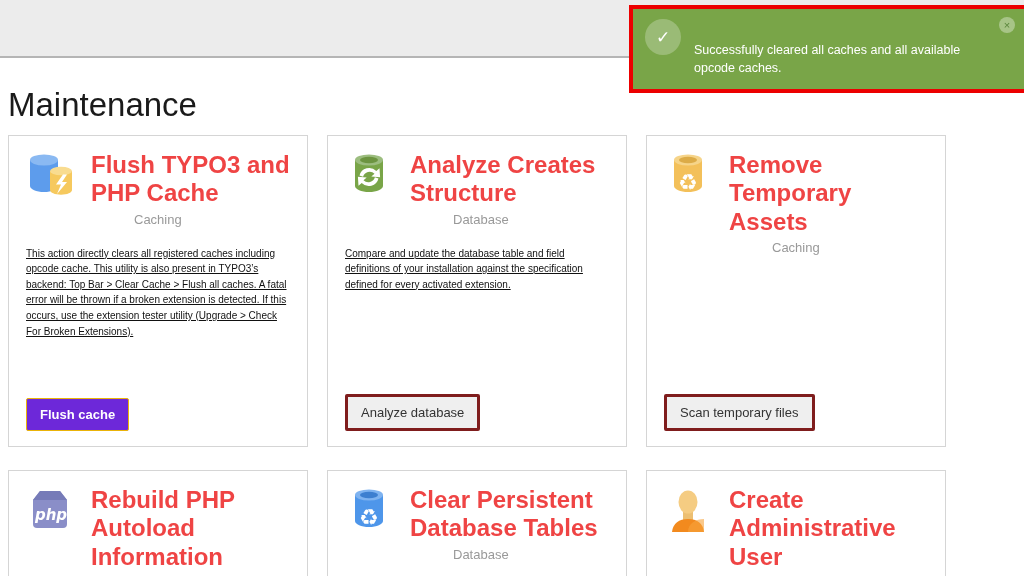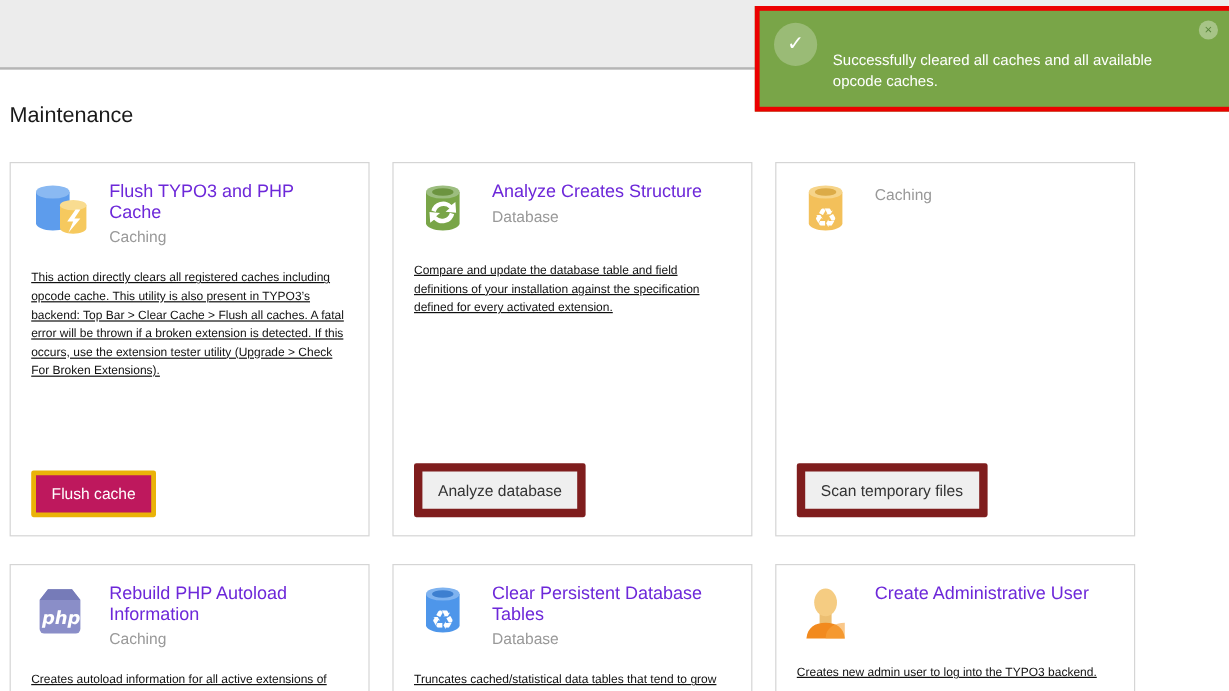--- a/index.html
+++ b/index.html
@@ -2,38 +2,38 @@
 <html><head>
 <meta charset="utf-8">
 <style>
   * { margin:0; padding:0; box-sizing:border-box; }
   html,body { width:1024px; height:576px; overflow:hidden; background:#fff;
               font-family:"Liberation Sans","DejaVu Sans",sans-serif; }
   
   .topbar { position:absolute; top:0; left:0; width:1024px; height:58px;
             background:#ececec; border-bottom:2px solid #b5b5b5; }
   
-  .page-title { position:absolute; top:86px; left:8px; font-size:18px;
+  .page-title { position:absolute; top:86px; left:8px; font-size:33px;
                 font-weight:300; color:#1a1a1a; }
   
   .grid { position:absolute; top:135px; left:8px; width:958px;
           display:grid; grid-template-columns:repeat(3,300px);
           grid-auto-rows:312px; column-gap:19px; row-gap:23px; }
   .card { background:#fff; border:1px solid #d5d5d5; padding:15px 17px;
           display:flex; flex-direction:column; }
   .card-head { display:flex; gap:17px; }
   .card-icon { position:relative; width:48px; height:48px; flex:0 0 48px; }
-  .card-title { font-size:15px; line-height:1.18; color:#6d28d9; font-weight:400; }
-  .card-category { font-size:13px; color:#999; margin-top:4px; }
+  .card-title { font-size:24px; line-height:1.18; color:#ef4444; font-weight:700; }
+  .card-category { font-size:13px; color:#999; margin-top:4px;margin-left:43px; }
   .card-desc { margin-top:19px; font-size:10px; line-height:1.56; color:#111;text-decoration:underline; }
   .card-footer { margin-top:auto; }
   .btn { display:inline-block; font-size:13px; padding:8px 13px; border-radius:2px;
          cursor:pointer; font-family:inherit; }
-  .btn-primary { background:#be185d; border:4px solid #eab308; color:#fff; font-weight:normal; }
-  .btn-default { background:#efefef; border:7px solid #7f1d1d; color:#333; }
+  .btn-primary { background:#6d28d9; border:1px solid #eab308; color:#fff; font-weight:bold; }
+  .btn-default { background:#efefef; border:3px solid #7f1d1d; color:#333; }
   
   .glyph-overlay { position:absolute; left:0; top:7px; width:100%; height:100%;
                    display:flex; align-items:center; justify-content:center;
                    color:#fff; font-size:22px; font-family:"DejaVu Sans",sans-serif; }
   
   .toast { position:absolute; top:5px; left:629px; width:424px;
            border:4px solid #ec0000; background:#79a548; color:#fff;
            display:flex; gap:13px; padding:10px 12px 12px 12px; }
   .toast-check { width:36px; height:36px; flex:0 0 36px; border-radius:50%;
                  background:rgba(255,255,255,.25); display:flex; align-items:center;
@@ -102,20 +102,21 @@
     <div class="card-head">
       <div class="card-icon">
         <svg width="48" height="48" viewBox="0 0 48 48">
           <path d="M10 9 v26 c0 3.3 6.3 6 14 6 s14 -2.7 14 -6 V9" fill="#f3c05a"></path>
           <ellipse cx="24" cy="9" rx="14" ry="5.5" fill="#f6d489"></ellipse>
           <ellipse cx="24" cy="9" rx="9" ry="3.2" fill="#dcab47"></ellipse>
         </svg>
         <span class="glyph-overlay">♻</span>
       </div>
       <div>
+        <div class="card-title">Remove Temporary Assets</div>
         <div class="card-category">Caching</div>
       </div>
     </div>
     <div class="card-footer">
       <button class="btn btn-default">Scan temporary files</button>
     </div>
   </div>
 
   <div class="card">
     <div class="card-head">

